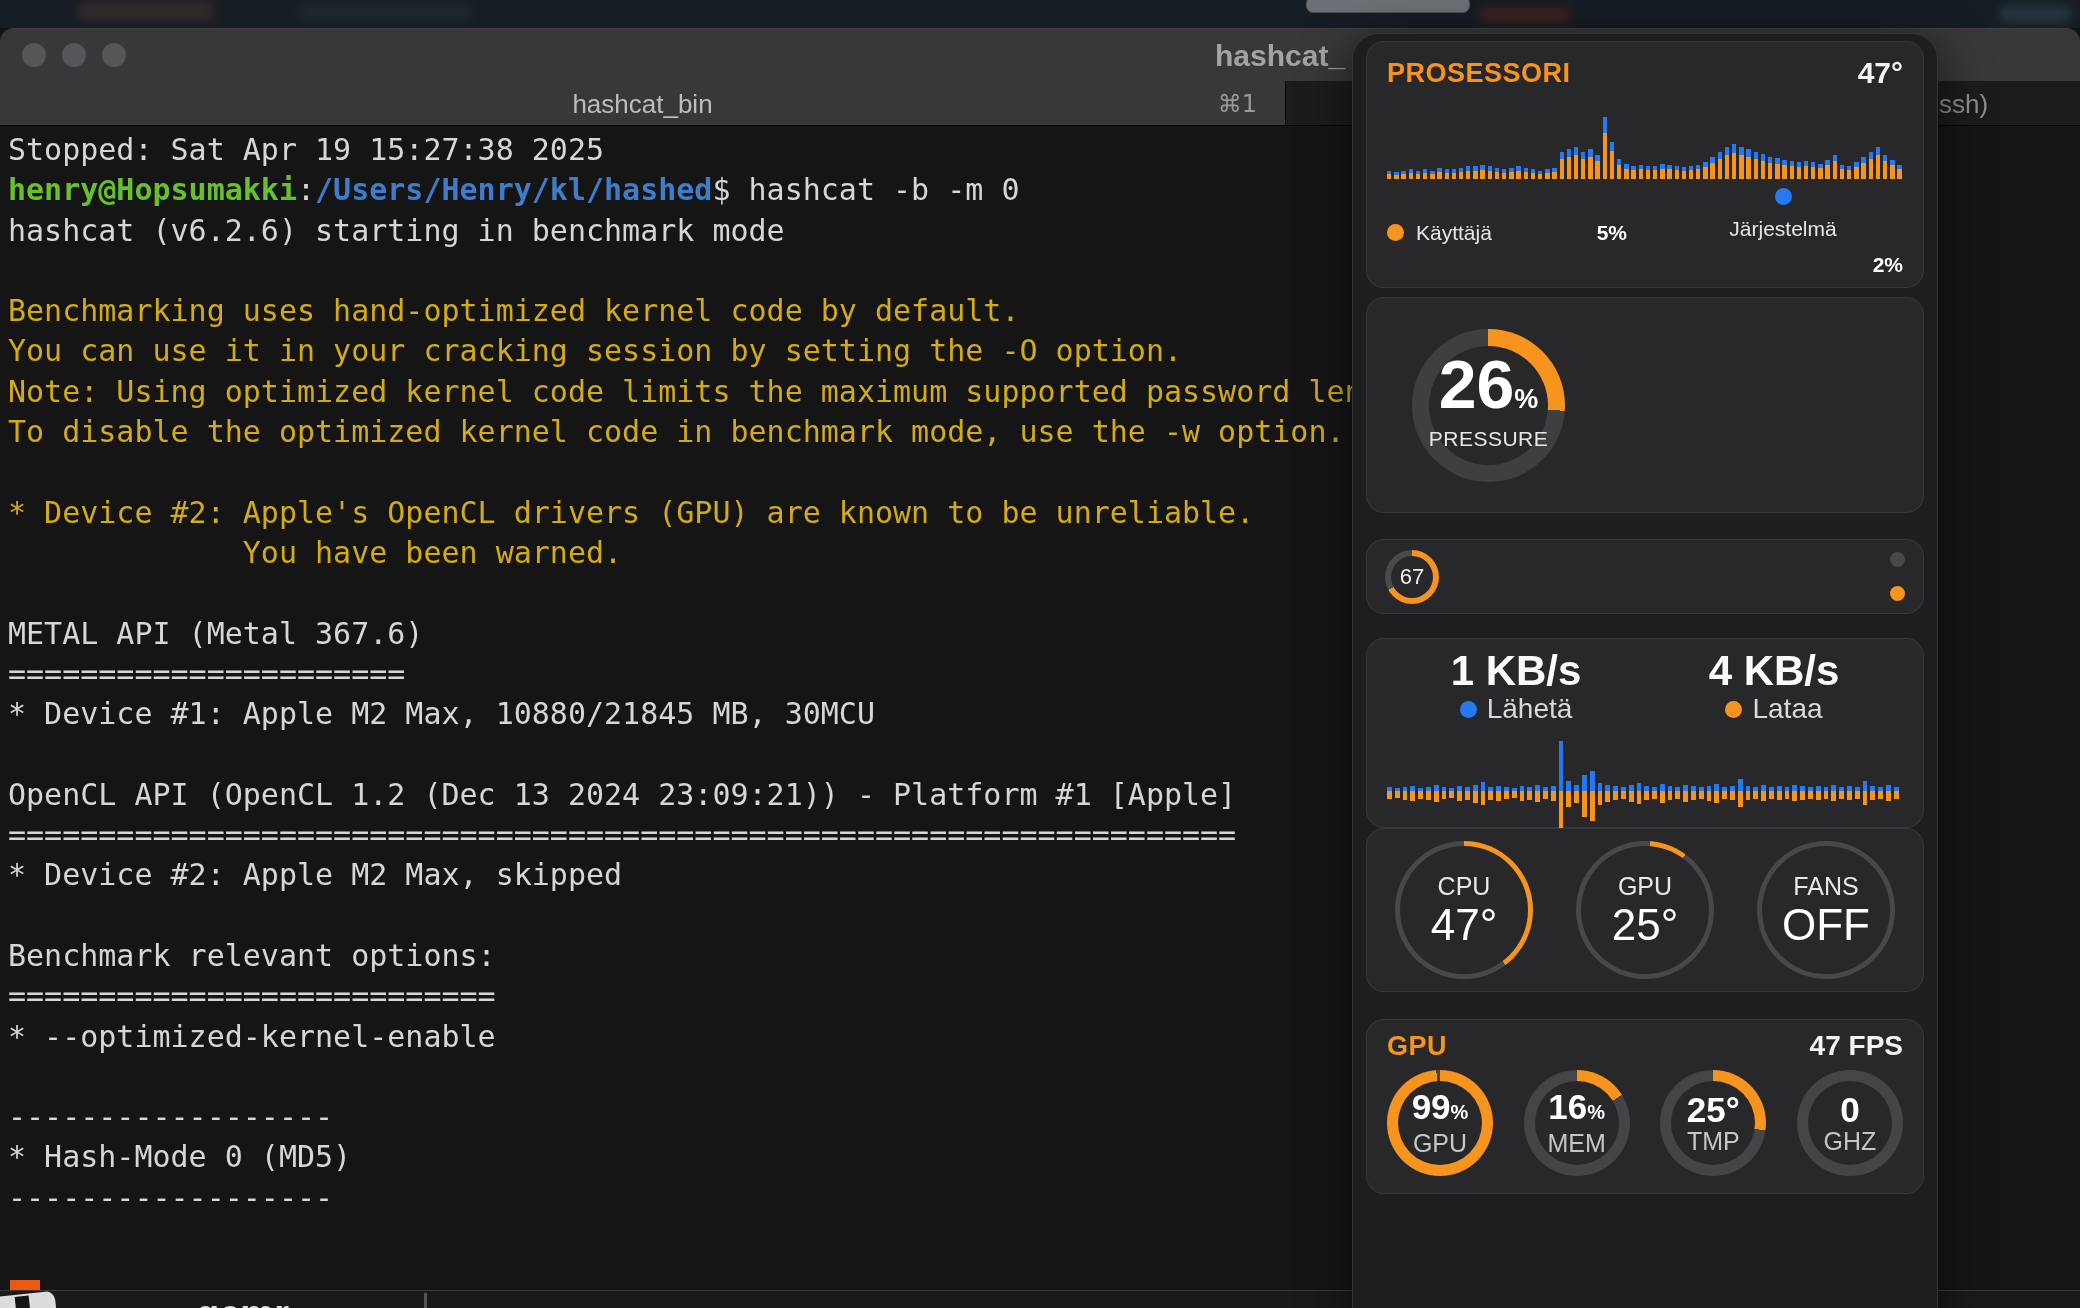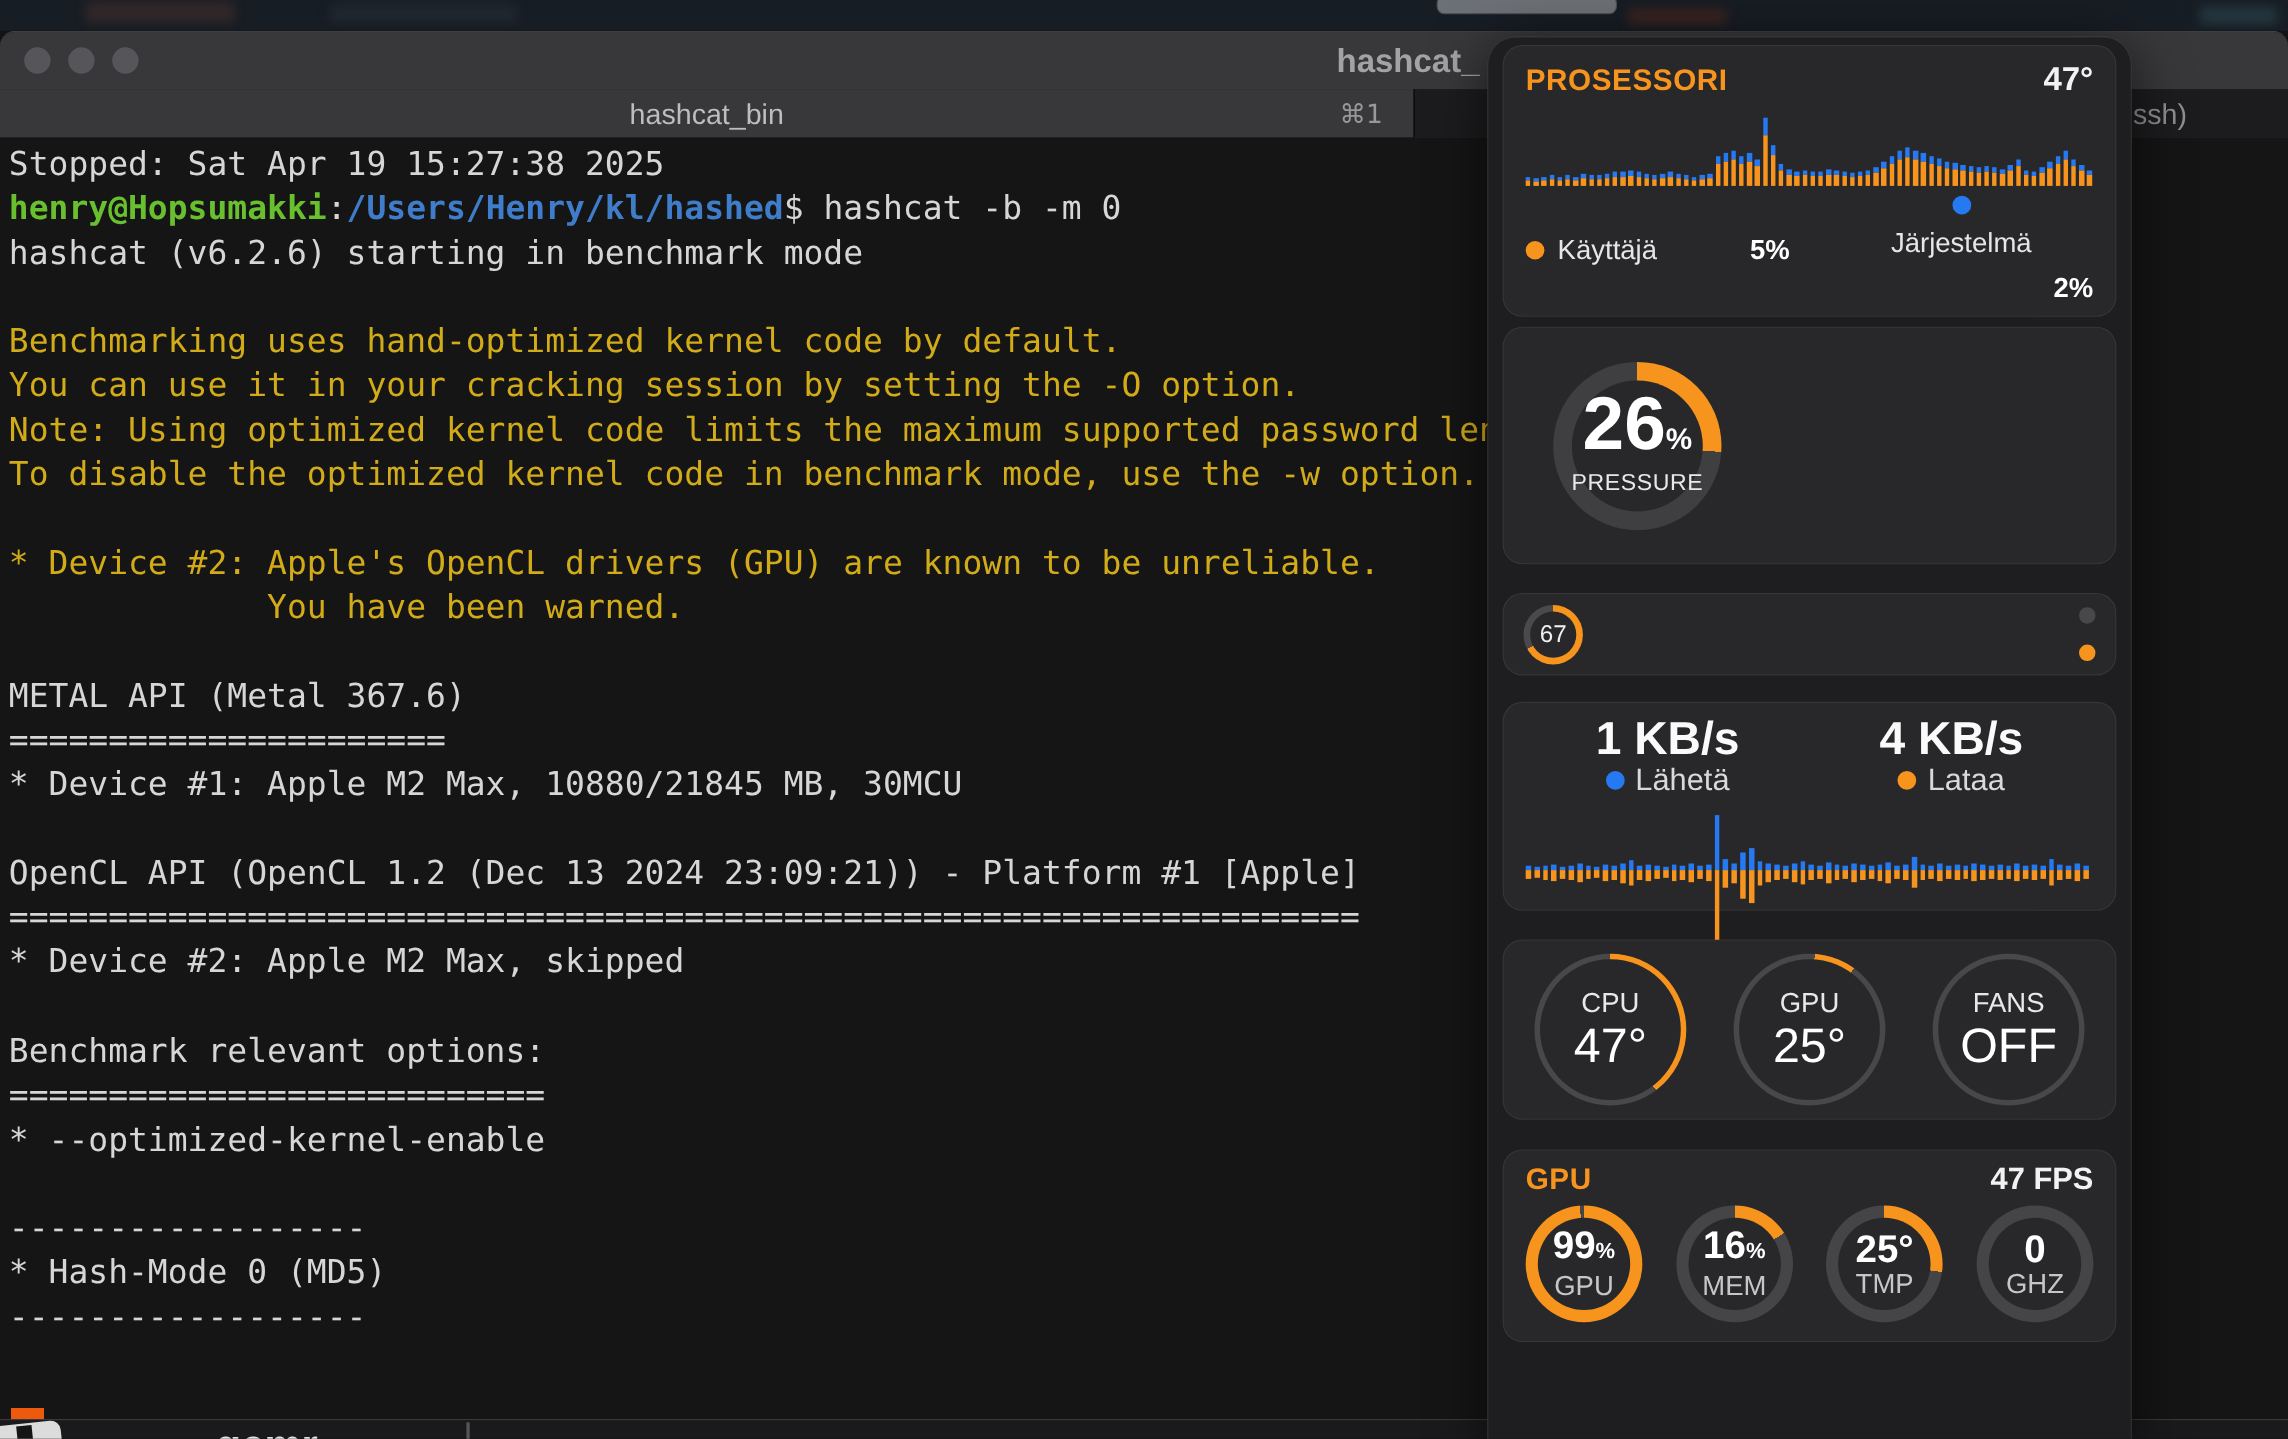--- a/index.html
+++ b/index.html
@@ -52,21 +52,21 @@
   .card{background:#28282a;border:1px solid rgba(255,255,255,.07);border-radius:18px;
         box-sizing:border-box;position:relative;}
   .hdr-orange{font-size:27px;font-weight:bold;letter-spacing:.5px;}
   .hdr-value{font-size:30px;font-weight:600;color:#f2f2f2;}
   .card-head{display:flex;justify-content:space-between;align-items:center;}
 
   
   .card-cpu{margin-top:7px;height:247px;padding:14px 20px 10px;display:flex;flex-direction:column;}
   .cpu-bars{margin-top:auto;height:92px;display:flex;align-items:flex-end;gap:2.8px;}
   .cbar{width:4.4px;display:flex;flex-direction:column;justify-content:flex-end;}
-  .legend{display:flex;margin-top:9px;font-size:25px;color:#e6e6e6;}
+  .legend{display:flex;margin-top:9px;font-size:21px;color:#e6e6e6;}
   .leg-half{flex:1;display:flex;align-items:center;gap:12px;}
   .dot{width:17px;height:17px;border-radius:50%;flex:none;}
   .leg-val{margin-left:auto;font-weight:bold;color:#fff;}
 
   
   .card-gauges{margin-top:9px;height:216px;padding:0 45px;display:flex;align-items:center;
                justify-content:space-between;}
   .ring{position:relative;border-radius:50%;}
   .ring-inner{position:absolute;border-radius:50%;background:#28282a;}
   .ring-txt{position:absolute;inset:0;display:flex;flex-direction:column;align-items:center;
@@ -93,21 +93,21 @@
   .net-col{flex:1;display:flex;flex-direction:column;align-items:center;}
   .net-big{font-size:42px;font-weight:600;color:#fafafa;line-height:44px;}
   .net-sub{display:flex;align-items:center;gap:10px;font-size:28px;color:#d9d9d9;}
   .net-graph{margin-top:10px;}
   .net-row{display:flex;gap:3px;}
   .net-up{height:56px;align-items:flex-end;}
   .net-dn{height:74px;align-items:flex-start;}
   .nbar{width:4.8px;flex:none;}
 
   
-  .card-temps{margin-top:26px;height:164px;padding:0 28px;display:flex;align-items:center;
+  .card-temps{height:164px;padding:0 28px;display:flex;align-items:center;
               justify-content:space-between;}
   .temp-ring{width:138px;height:138px;}
   .temp-ring .ring-inner{inset:5px;}
   .t-lab{font-size:25px;color:#e8e8e8;}
   .t-val{font-size:44px;color:#fff;line-height:48px;}
 
   
   .card-batt{margin-top:26px;height:70px;padding:8px 20px 0;}
   .batt-track{margin-top:7px;height:19px;border-radius:10px;background:#1d1d1f;
               border:1px solid #424245;overflow:hidden;}

